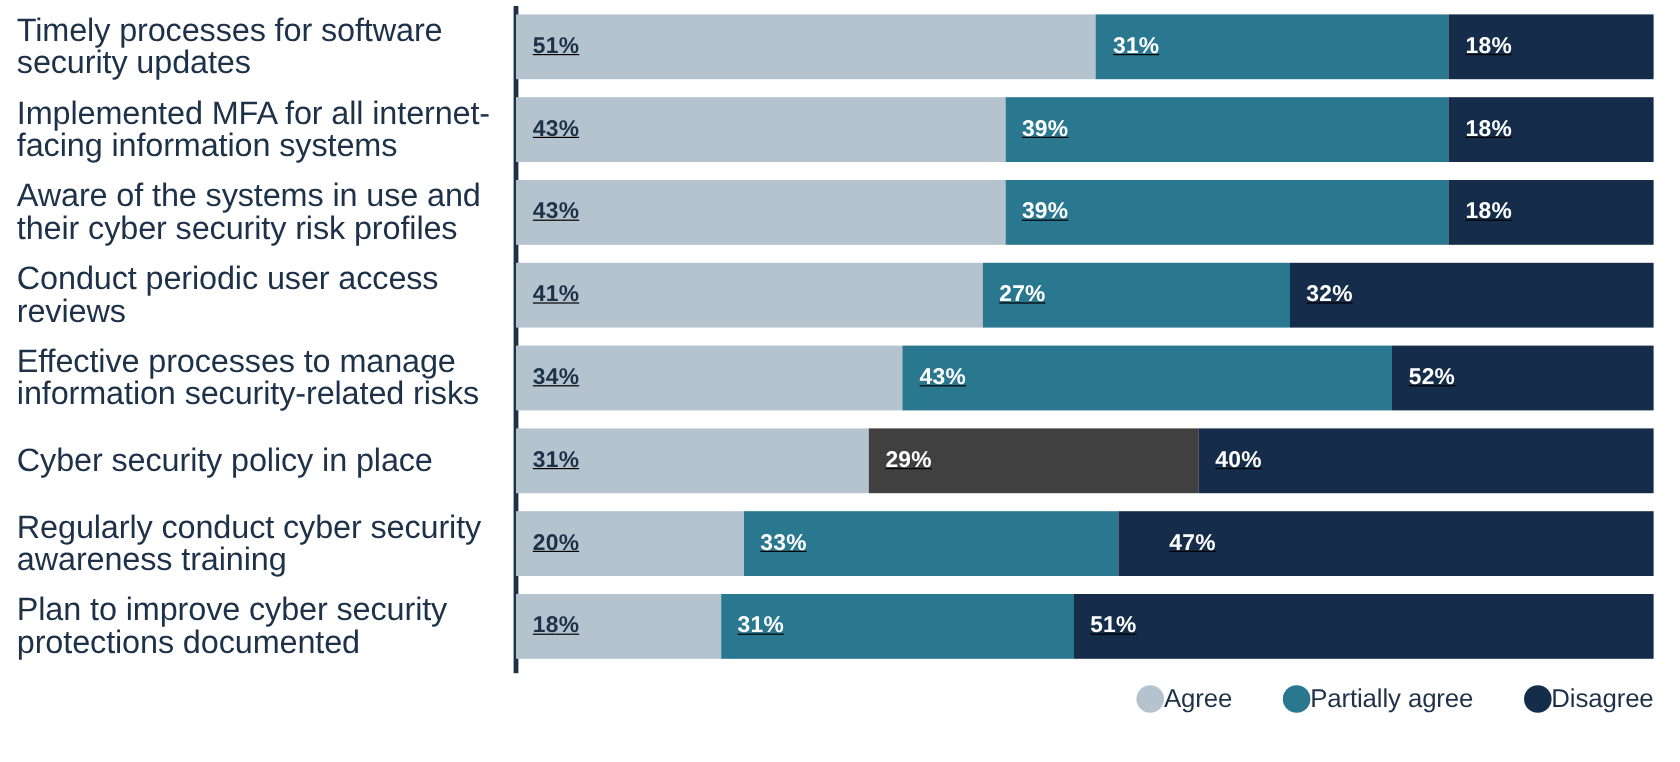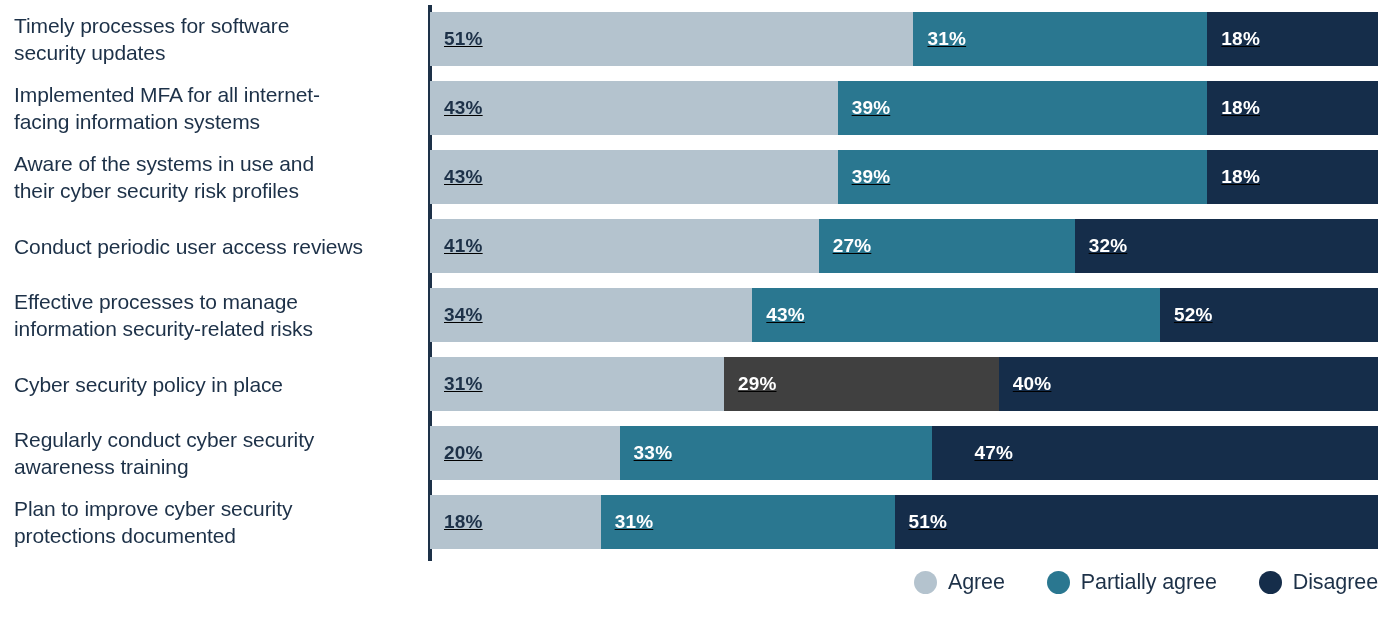--- a/index.html
+++ b/index.html
@@ -44,21 +44,21 @@
     height: 54px;
   }
 
   
   .cat-label {
     position: absolute;
     left: 14px;
     width: 400px;
     top: 50%;
     transform: translateY(-50%);
-    font-size: 21px;
+    font-size: 27px;
     line-height: 27px;
     color: #1d3148;
     font-family: "Liberation Sans", sans-serif;
     letter-spacing: -0.1px;
     white-space: pre-line;
   }
 
   
   .bar-track {
     position: absolute;
@@ -105,21 +105,20 @@
     display: flex;
     align-items: center;
     justify-content: flex-end;
     padding-right: 22px;
     gap: 42px;
   }
 
   .legend-item {
     display: flex;
     align-items: center;
-    gap: 11px;
   }
 
   .legend-dot {
     width: 23px;
     height: 23px;
     border-radius: 50%;
     flex: none;
   }
 
   .legend-text {

